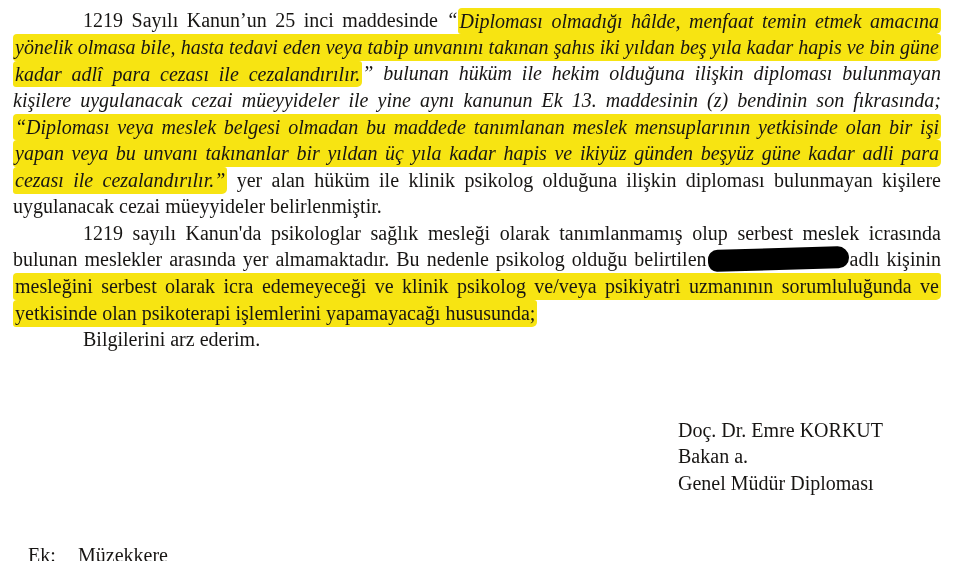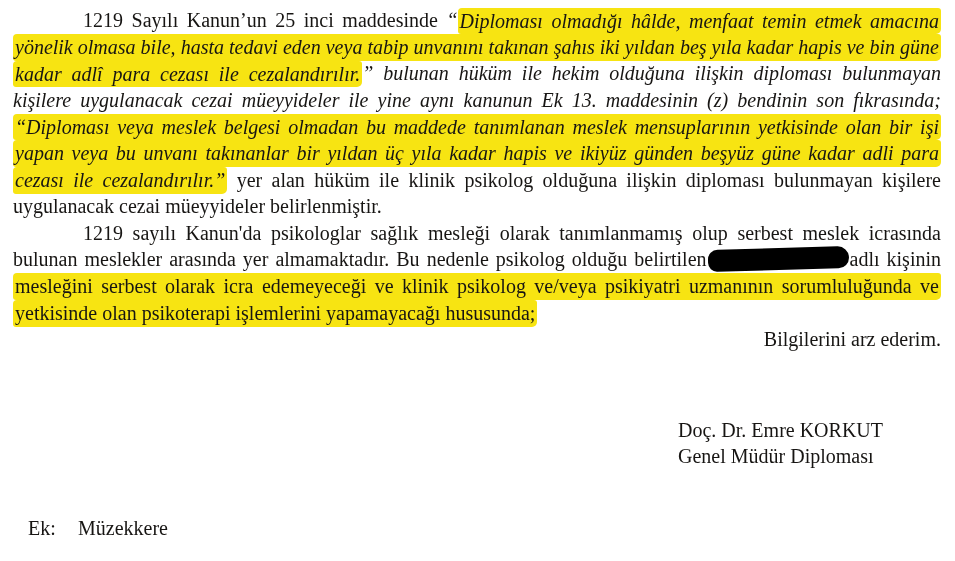--- a/index.html
+++ b/index.html
@@ -39,21 +39,21 @@
     width: 141px;
     height: 22px;
     background: #000;
     border-radius: 12px 14px 13px 11px;
     vertical-align: -4px;
     transform: rotate(-1.6deg);
     margin: 0 1px 0 1px;
   }
 
   .closing-line {
-    text-align: right;
+    text-align: left;
     text-indent: 70px;
   }
 
   .sig-block {
     width: max-content;
     margin: 64px 58px 0 auto;
     text-align: left;
   }
 
   .attachment-line {
@@ -70,20 +70,21 @@
 <div class="page">
 
   <p class="para"><span>1219 Sayılı Kanun’un 25 inci maddesinde </span><span class="seg-italic">“</span><span class="seg-italic hl">Diploması olmadığı hâlde, menfaat temin etmek amacına yönelik olmasa bile, hasta tedavi eden veya tabip unvanını takınan şahıs iki yıldan beş yıla kadar hapis ve bin güne kadar adlî para cezası ile cezalandırılır.</span><span class="seg-italic">”</span><span class="seg-italic"> bulunan hüküm ile hekim olduğuna ilişkin diploması bulunmayan kişilere uygulanacak cezai müeyyideler ile yine aynı kanunun Ek 13. maddesinin (z) bendinin son fıkrasında; </span><span class="seg-italic hl">“Diploması veya meslek belgesi olmadan bu maddede tanımlanan meslek mensuplarının yetkisinde olan bir işi yapan veya bu unvanı takınanlar bir yıldan üç yıla kadar hapis ve ikiyüz günden beşyüz güne kadar adli para cezası ile cezalandırılır.”</span><span> yer alan hüküm ile klinik psikolog olduğuna ilişkin diploması bulunmayan kişilere uygulanacak cezai müeyyideler belirlenmiştir.</span></p>
 
   <p class="para"><span>1219 sayılı Kanun'da psikologlar sağlık mesleği olarak tanımlanmamış olup serbest meslek icrasında bulunan meslekler arasında yer almamaktadır. Bu nedenle psikolog olduğu belirtilen</span><span class="redaction"></span><span>adlı kişinin </span><span class="hl">mesleğini serbest olarak icra edemeyeceği ve klinik psikolog ve/veya psikiyatri uzmanının sorumluluğunda ve yetkisinde olan psikoterapi işlemlerini yapamayacağı hususunda;</span></p>
 
   <p class="closing-line">Bilgilerini arz ederim.</p>
 
   <div class="sig-block">
     <div>Doç. Dr. Emre KORKUT</div>
+    <div>Bakan a.</div>
     <div>Genel Müdür Diploması</div>
   </div>
 
   <div class="attachment-line">
     <span class="attachment-label">Ek:</span><span>Müzekkere</span>
   </div>
 
 </div>
 
 </body></html>

